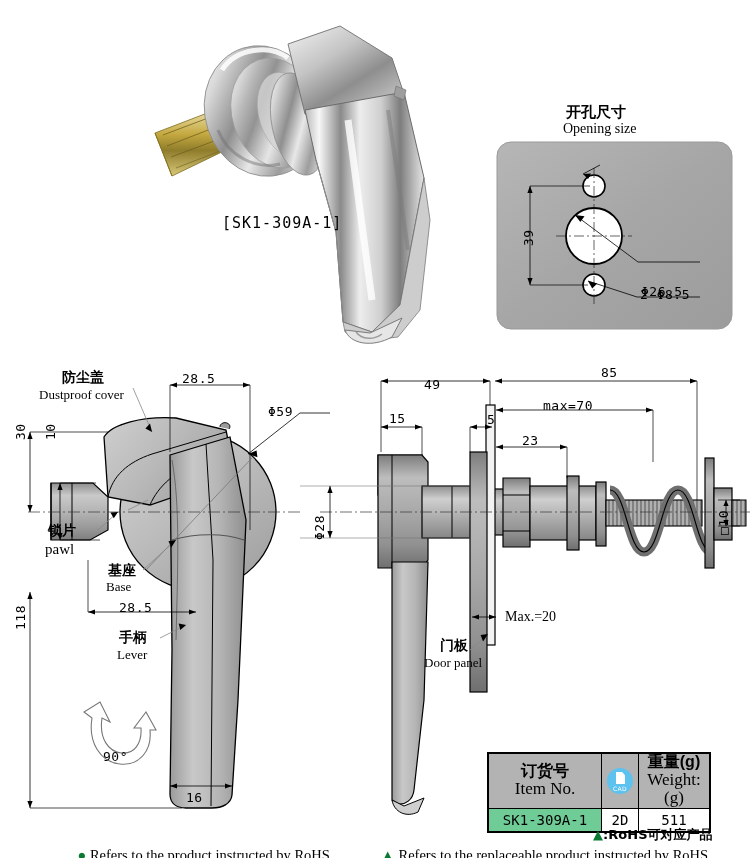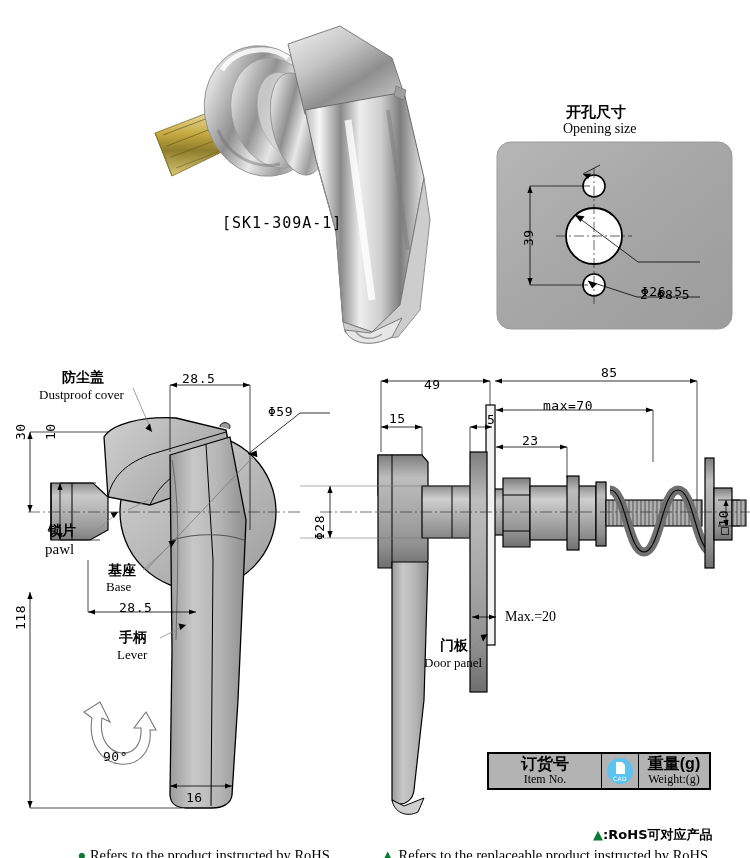--- a/index.html
+++ b/index.html
@@ -87,21 +87,21 @@
   }
   .tbl .hd .l1 {
     font-family: Liberation Sans, sans-serif;
     font-weight: bold;
     font-size: 16px;
     display: block;
     line-height: 1.05;
   }
   .tbl .hd .l2 {
     font-family: "Liberation Serif", serif;
-    font-size: 12px;
+    font-size: 17px;
     display: block;
     line-height: 1.1;
   }
   .tbl .val {
     background: #ffffff;
     height: 22px;
     font-family: "DejaVu Sans Mono", monospace;
     font-size: 14px;
   }
   .tbl .val.green {
@@ -557,20 +557,25 @@
             <div class="page"></div>
             <div class="cadtx">CAD</div>
           </div>
         </div>
       </td>
       <td class="hd c-w">
         <span class="l1">重量(g)</span>
         <span class="l2">Weight:(g)</span>
       </td>
     </tr>
+    <tr>
+      <td class="val green">SK1-309A-1</td>
+      <td class="val">2D</td>
+      <td class="val">511</td>
+    </tr>
   </tbody>
     </table>
 
   <div class="txt foot-cn" id="foot-cn-2">
     <span class="mk">▲</span><span>:RoHS可对应产品</span>
   </div>
   <div class="txt foot-en" id="foot-en-1">
     <span class="mk">●</span> <span>Refers to the product instructed by RoHS</span>
   </div>
   <div class="txt foot-en" id="foot-en-2">

